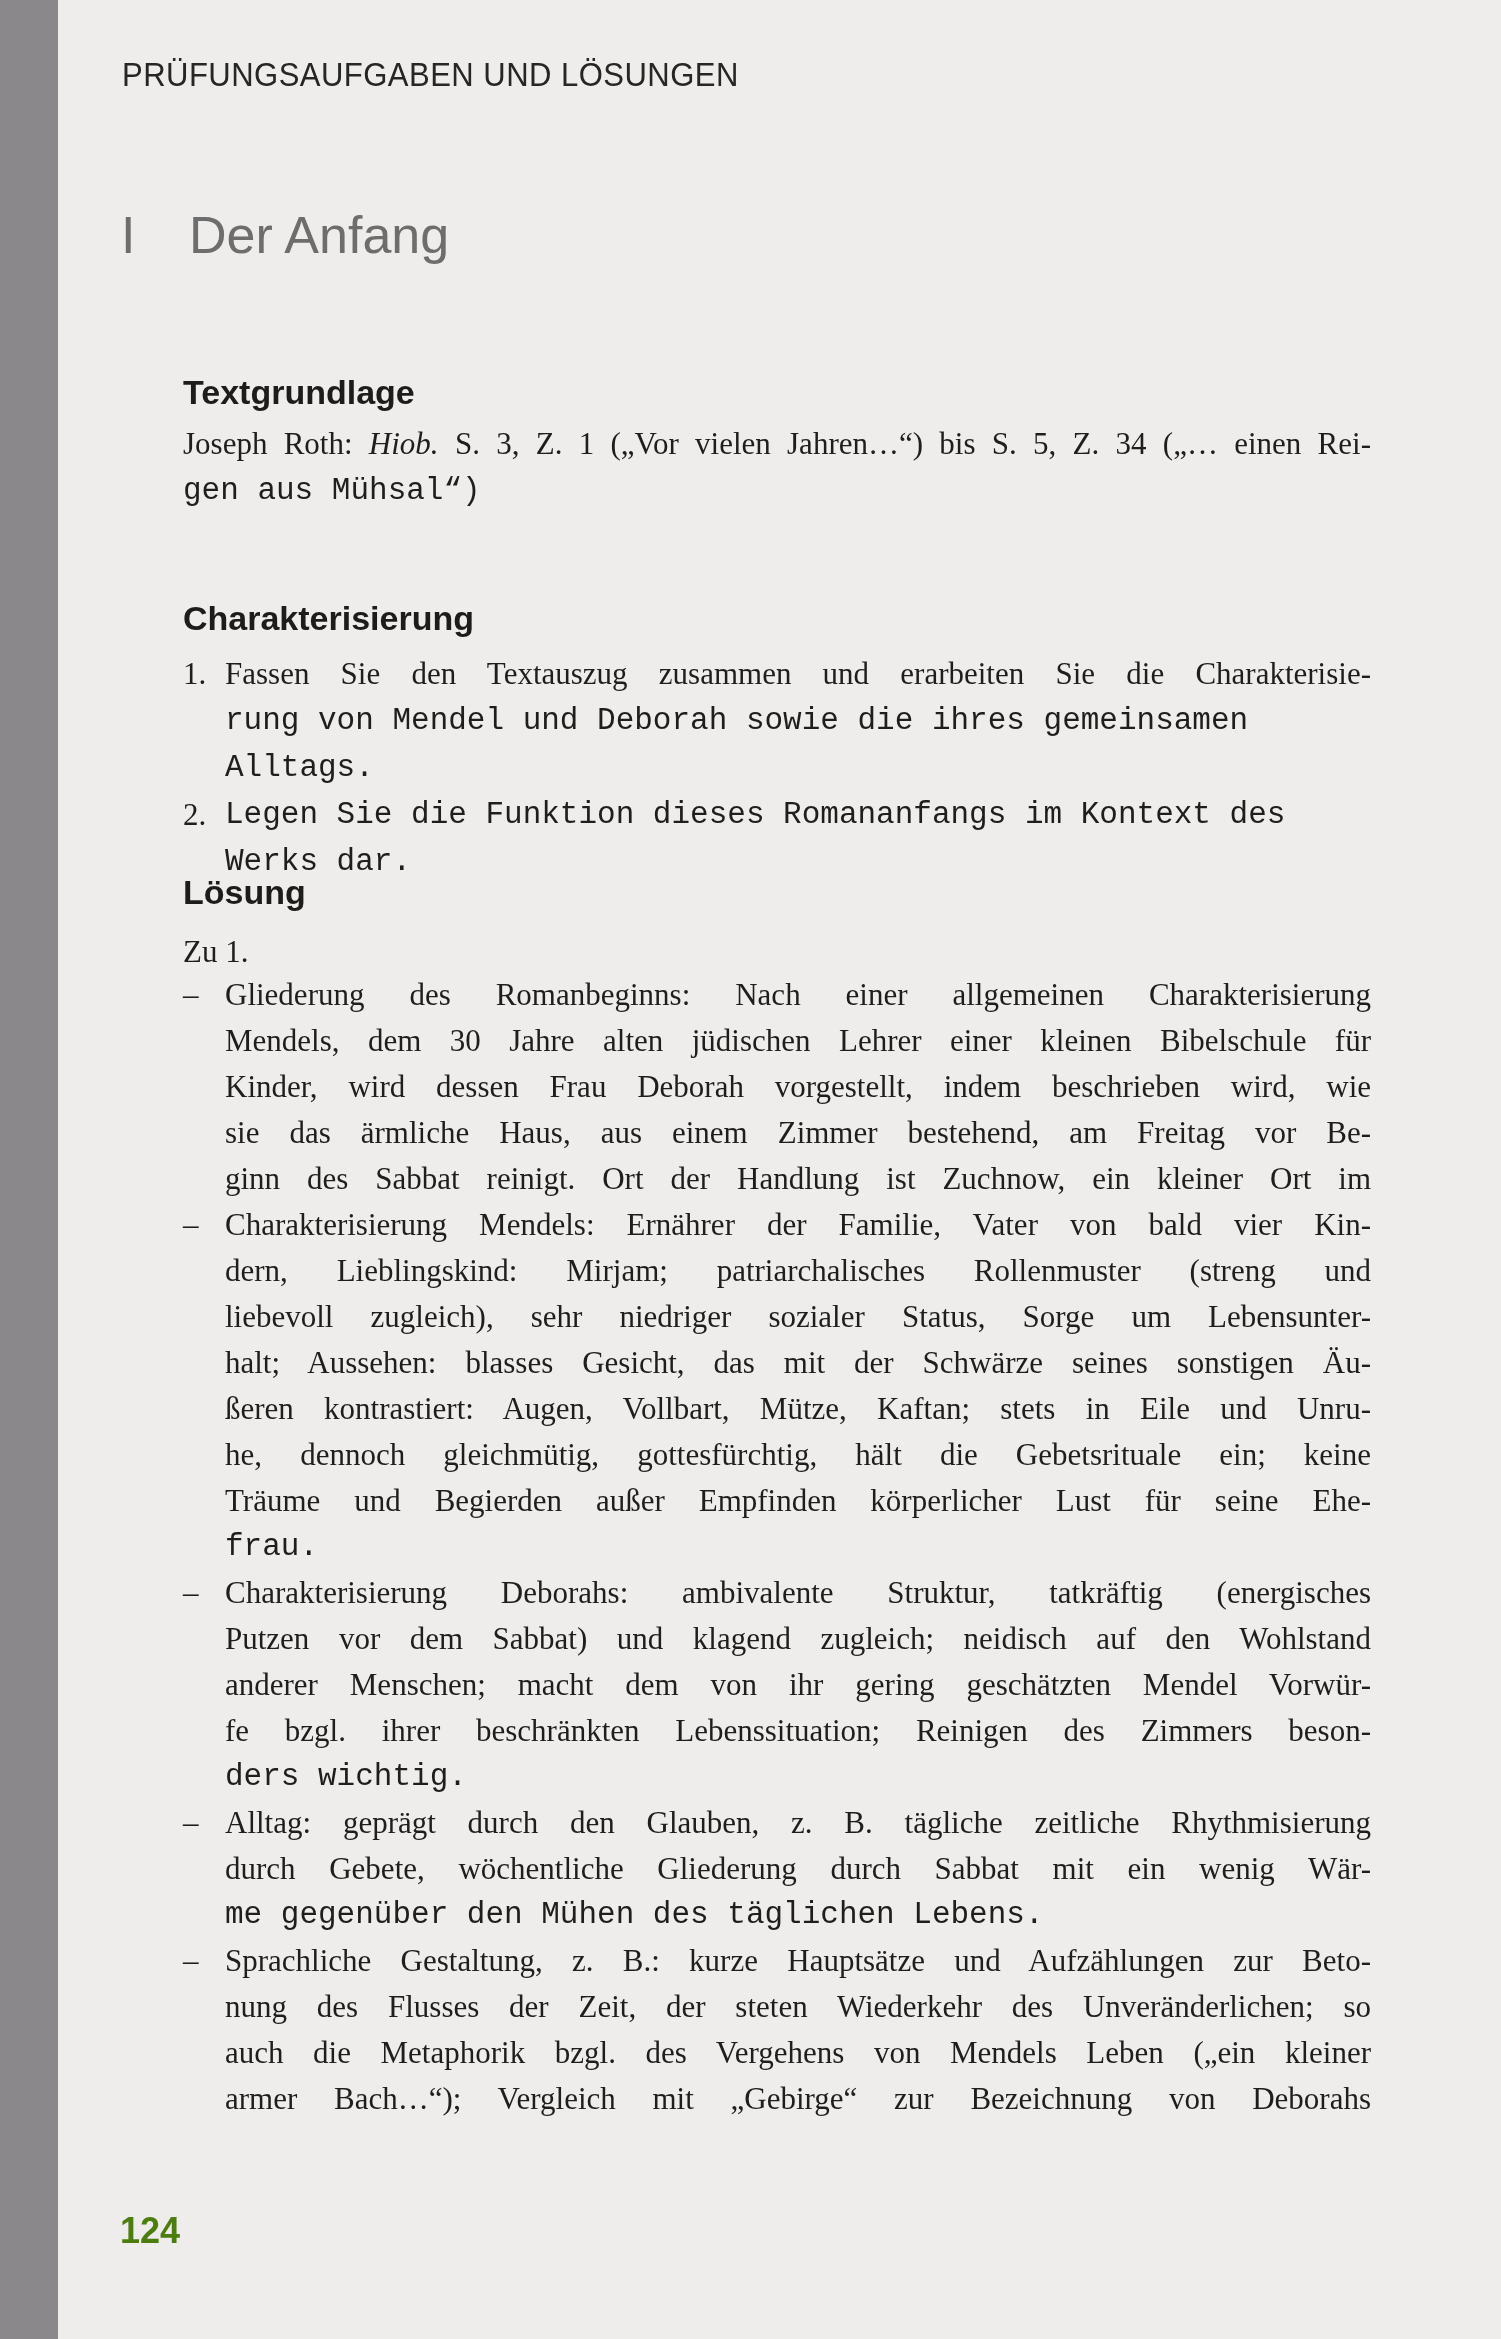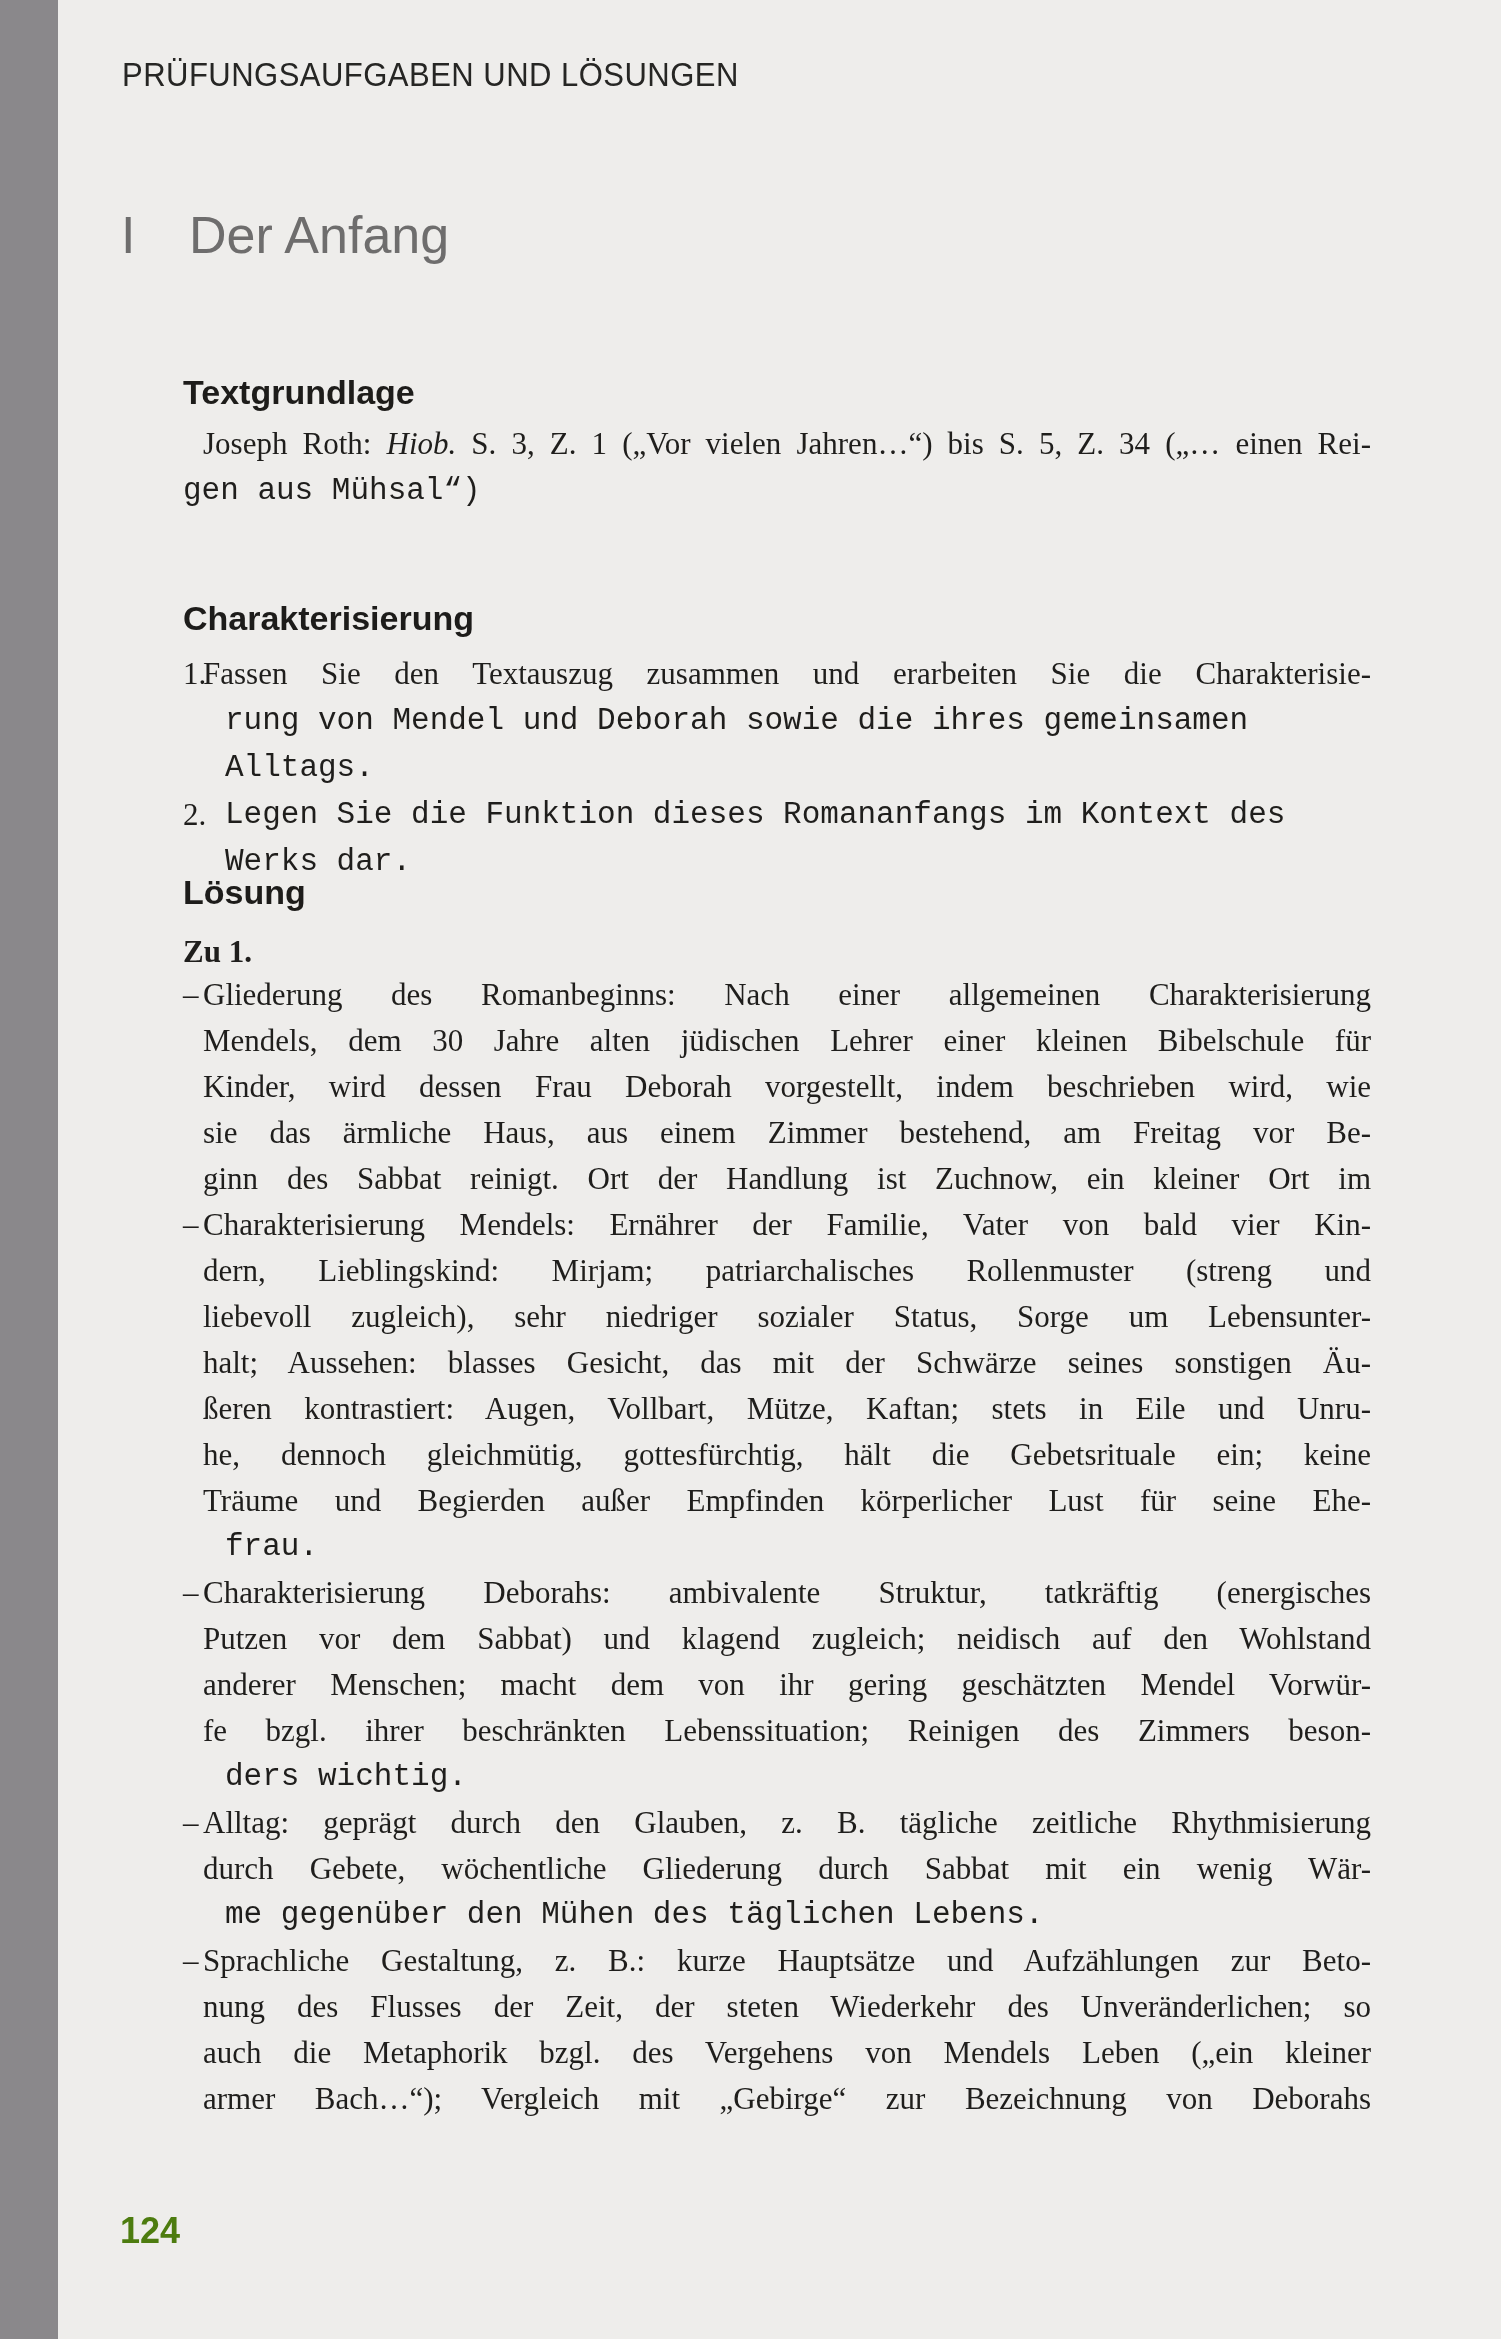--- a/index.html
+++ b/index.html
@@ -47,27 +47,27 @@
     position: absolute; left: 183px; width: 1188px;
     font-family: "Liberation Serif", serif;
     font-size: 31px; line-height: 47px;
     color: #1f1e1c;
   }
   .bullets { line-height: 46px; }
   .row { position: relative; }
   .marker { position: absolute; left: 0; top: 0; }
   .ltxt { margin-left: 42px; }
   .ltxt.noind { margin-left: 0; }
-  .ltxt.j { text-align: justify; text-align-last: justify; text-justify: inter-word; margin-left: 20px; }
+  .ltxt.j { text-align: justify; text-align-last: justify; text-justify: inter-word; }
   .ltxt.l { text-align: left; font-family: Liberation Mono, monospace; }
   .ltxt i { font-style: italic; }
   .sub-h {
     position: absolute; left: 183px;
     font-family: "Liberation Serif", serif;
-    font-size: 31px; font-weight: 700; line-height: 47px;
+    font-size: 31px; font-weight: 400; line-height: 47px;
     color: #1f1e1c;
   }
   .pagenum {
     position: absolute; left: 120px; top: 2213px;
     font-family: "Liberation Sans", sans-serif;
     font-size: 36px; font-weight: 700; line-height: 1;
     color: #4d7c0f;
   }
 </style>
 </head>

